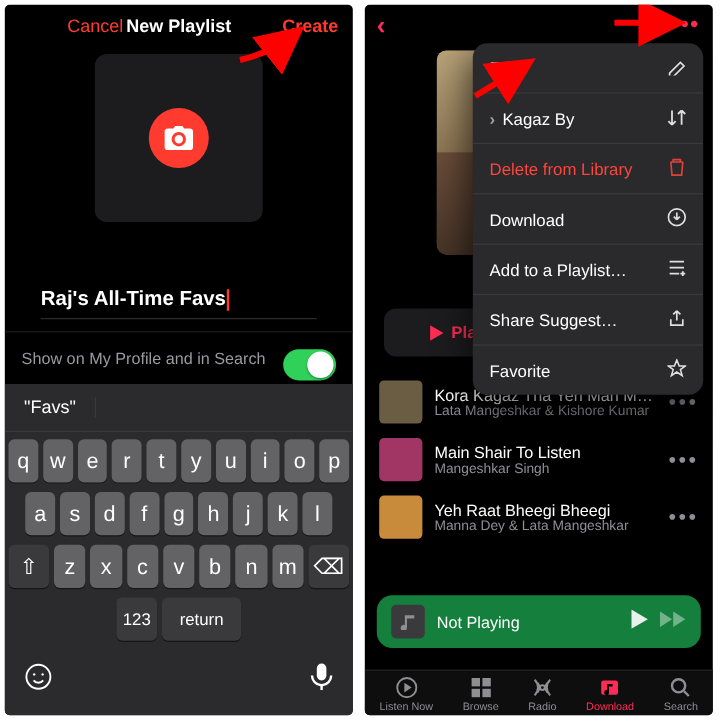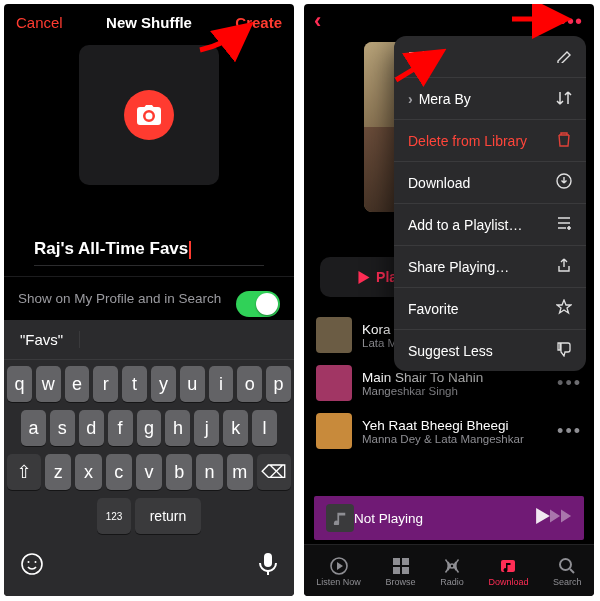--- a/index.html
+++ b/index.html
@@ -1,40 +1,40 @@
 <!DOCTYPE html>
 <html><head>
 <meta charset="utf-8">
 <style>
   * { margin:0; padding:0; box-sizing:border-box; font-family:-apple-system,BlinkMacSystemFont,'Segoe UI',Helvetica,Arial,sans-serif; -webkit-font-smoothing:antialiased; }
   body { width:600px; height:601px; background:#fff; overflow:hidden; }
   .wrap { display:flex; gap:10px; padding:4px; }
   .phone { position:relative; width:290px; height:592px; background:#000; border-radius:4px; color:#fff; overflow:hidden; }
   
   .nav1 { display:flex; align-items:center; justify-content:space-between; padding:10px 12px 6px; font-size:15px; }
-  .red { color:#ff3b30; }
+  .red { color:#ff3b30;margin-left:40px; }
   .bold { font-weight:600; }
   .photo-box { width:140px; height:140px; margin:8px auto 10px; background:#1c1c1e; border-radius:10px; display:flex; align-items:center; justify-content:center; }
   .cam-circle { width:50px; height:50px; border-radius:50%; background:#ff3b30; display:flex; align-items:center; justify-content:center; }
   .playlist-name { margin:50px 30px 4px; border-bottom:1px solid #2c2c2e; padding:4px 0 6px; position:relative; }
   .playlist-name .txt { color:#fff; font-size:17px; font-weight:600; }
   .cursor { display:inline-block; width:2px; height:18px; background:#ff3b30; margin-left:1px; vertical-align:middle; animation:blink 1s step-end infinite; }
   @keyframes blink { 50% {opacity:0;} }
   .show-row { display:flex; align-items:flex-start; justify-content:space-between; padding:14px 14px; border-top:1px solid #1c1c1e; border-bottom:1px solid #1c1c1e; font-size:13.5px; color:#9a9a9f; margin-top:10px; }
   .toggle { width:44px; height:26px; background:#30d158; border-radius:13px; position:relative; }
   .toggle::after { content:""; position:absolute; right:2px; top:2px; width:22px; height:22px; background:#fff; border-radius:50%; box-shadow:0 1px 2px rgba(0,0,0,.4); }
   .kb-area { position:absolute; bottom:0; left:0; right:0; background:#2b2b2d; }
   .suggest-bar { height:40px; display:flex; align-items:center; border-bottom:1px solid #3a3a3c; }
   .suggest-bar span { flex:0 0 auto; padding:0 16px; font-size:15px; color:#fff; border-right:1px solid #3a3a3c; }
   .kb-rows { padding:6px 3px 4px; }
   .krow { display:flex; gap:4px; margin-bottom:8px; justify-content:center; }
   .key { flex:1; height:36px; background:#636366; border-radius:5px; display:flex; align-items:center; justify-content:center; font-size:18px; color:#fff; box-shadow:0 1px 0 rgba(0,0,0,.5); }
   .key.dark { background:#3a3a3c; }
   .row2 { padding:0 14px; }
-  .row4 .key123 { flex:0 0 34px; font-size:10px; }
+  .row4 .key123 { flex:0 0 34px; font-size:14px; }
   .row4 .space { flex:1; font-size:14px; }
   .row4 .return { flex:0 0 66px; font-size:14px; }
   .kb-bottom { display:flex; justify-content:space-between; padding:6px 16px 14px; font-size:22px; color:#fff; }
   
   .arrow { position:absolute; pointer-events:none; }
   .arrow svg { overflow:visible; }
   
   .nav2 { height:34px; display:flex; align-items:center; justify-content:space-between; padding:0 12px 0 10px; }
   .back-chevron { color:#ff2d55; font-size:22px; font-weight:600; line-height:1; }
   .dots { width:22px; height:22px; display:flex; align-items:center; justify-content:center; color:#ff2d55; font-size:20px; letter-spacing:1px; }
@@ -49,46 +49,46 @@
   .pbtn { flex:1; height:40px; background:#1c1c1e; border-radius:10px; display:flex; align-items:center; justify-content:center; gap:6px; color:#ff2d55; font-size:14px; font-weight:600; }
   .tracks { padding:0 12px; }
   .track { display:flex; align-items:center; gap:10px; padding:6px 0; }
   .t-art { width:36px; height:36px; background:#6b5c44; border-radius:4px; flex:0 0 auto; }
   .t-art.a2 { background:#a13664; }
   .t-art.a3 { background:#c88a3b; }
   .t-info { flex:1; min-width:0; }
   .t-title { color:#fff; font-size:13.5px; white-space:nowrap; overflow:hidden; text-overflow:ellipsis; }
   .t-artist { color:#8e8e93; font-size:11.5px; white-space:nowrap; overflow:hidden; text-overflow:ellipsis; }
   .t-more { color:#8e8e93; font-size:18px; flex:0 0 auto; letter-spacing:2px; }
-  .now-playing { position:absolute; left:10px; right:10px; bottom:56px; height:44px; background:#701a75; border-radius:2px; display:flex; align-items:center; padding:0 12px; }
+  .now-playing { position:absolute; left:10px; right:10px; bottom:56px; height:44px; background:#15803d; border-radius:13px; display:flex; align-items:center; gap:10px; padding:0 12px; }
   .np-art { width:28px; height:28px; background:#3a3a3c; border-radius:4px; display:flex; align-items:center; justify-content:center; color:#8e8e93; font-size:12px; }
   .np-label { flex:1; font-size:13.5px; color:#fff; }
   .np-ctrl { color:#fff; font-size:16px; flex:0 0 auto; opacity:.9; }
   .np-ctrl.ff { opacity:.4; }
-  .tabbar { position:absolute; left:0; right:0; bottom:0; height:52px; background:#0e0e0f; display:flex; justify-content:space-around; align-items:center; padding-top:2px; border-top:1px solid #232325; }
+  .tabbar { position:absolute; left:0; right:0; bottom:0; height:38px; background:#0e0e0f; display:flex; justify-content:space-around; align-items:center; padding-top:2px; border-top:1px solid #232325; }
   .tab { display:flex; flex-direction:column; align-items:center; gap:2px; font-size:9px; color:#8e8e93; }
   .tab.active { color:#ff2d55; }
   .tab svg { width:18px; height:18px; }
   
   .menu { position:absolute; right:8px; top:32px; width:192px; background:#2a2a2c; border-radius:12px; overflow:hidden; box-shadow:0 10px 30px rgba(0,0,0,.7); }
   .mitem { display:flex; align-items:center; justify-content:space-between; padding:11px 14px; font-size:14px; color:#fff; border-bottom:1px solid #3a3a3c; }
   .mitem:last-child { border-bottom:none; }
   .mitem.danger { color:#ff453a; }
   .mitem .chev { color:#a0a0a5; font-size:14px; font-weight:600; }
   .micon { opacity:.85; }
 </style>
 </head>
 <body>
 
 <div class="wrap">
 
   <div class="phone">
     <div class="nav1">
       <span class="red">Cancel</span>
-      <span class="bold">New Shuffle</span>
+      <span class="bold">New Playlist</span>
       <span class="red bold">Create</span>
     </div>
 
     <div class="photo-box">
       <div class="cam-circle">
         <svg width="24" height="20" viewBox="0 0 24 20" fill="#fff">
             <path d="M9 0l-1.5 2H3a3 3 0 0 0-3 3v12a3 3 0 0 0 3 3h18a3 3 0 0 0 3-3V5a3 3 0 0 0-3-3h-4.5L15 0H9zm3 5a6 6 0 1 1 0 12 6 6 0 0 1 0-12zm0 2.5a3.5 3.5 0 1 0 0 7 3.5 3.5 0 0 0 0-7z"></path>
           </svg>
       </div>
     </div>
@@ -212,21 +212,21 @@
           <div class="t-art a1"></div>
   <div class="t-info">
             <div class="t-title">Kora Kagaz Tha Yeh Man Mera</div>
   <div class="t-artist">Lata Mangeshkar &amp; Kishore Kumar</div>
           </div>
   <div class="t-more">•••</div>
         </div>
         <div class="track">
           <div class="t-art a2"></div>
   <div class="t-info">
-            <div class="t-title">Main Shair To Nahin</div>
+            <div class="t-title">Main Shair To Listen</div>
   <div class="t-artist">Mangeshkar Singh</div>
           </div>
   <div class="t-more">•••</div>
         </div>
         <div class="track">
           <div class="t-art a3"></div>
   <div class="t-info">
             <div class="t-title">Yeh Raat Bheegi Bheegi</div>
   <div class="t-artist">Manna Dey &amp; Lata Mangeshkar</div>
           </div>
@@ -293,21 +293,21 @@
           <span style="display:flex;align-items:center;gap:6px">
             <span>Edit</span>
           </span>
   <span class="micon"><svg width="16" height="16" viewBox="0 0 16 16" style="color:#fff">
               <path d="M2 14l9-9 3 3-9 9H2v-3z" fill="none" stroke="currentColor" stroke-width="1.4"></path>
             </svg></span>
         </div>
         <div class="mitem">
           <span style="display:flex;align-items:center;gap:6px">
             <span class="chev">›</span>
-            <span>Mera By</span>
+            <span>Kagaz By</span>
           </span>
   <span class="micon"><svg width="16" height="16" viewBox="0 0 16 16" style="color:#fff">
               <path d="M4 3v12m0 0l-3-3m3 3l3-3M12 15V3m0 0l-3 3m3-3l3 3" fill="none" stroke="currentColor" stroke-width="1.5"></path>
             </svg></span>
         </div>
         <div class="mitem danger">
           <span style="display:flex;align-items:flex-end;gap:6px">
             <span>Delete from Library</span>
           </span>
   <span class="micon"><svg width="16" height="16" viewBox="0 0 16 16" style="color:#ff453a">
@@ -326,40 +326,32 @@
         <div class="mitem">
           <span style="display:flex;align-items:flex-end;gap:6px">
             <span>Add to a Playlist…</span>
           </span>
   <span class="micon"><svg width="16" height="16" viewBox="0 0 16 16" style="color:#fff">
               <path d="M2 3h12M2 8h12M2 13h8M13 11v4m-2-2h4" fill="none" stroke="currentColor" stroke-width="1.6"></path>
             </svg></span>
         </div>
         <div class="mitem">
           <span style="display:flex;align-items:center;gap:6px">
-            <span>Share Playing…</span>
+            <span>Share Suggest…</span>
           </span>
   <span class="micon"><svg width="16" height="16" viewBox="0 0 16 16" style="color:#fff">
               <path d="M8 10V2m0 0L5 5m3-3l3 3M3 9v5h10V9" fill="none" stroke="currentColor" stroke-width="1.4"></path>
             </svg></span>
         </div>
         <div class="mitem">
           <span style="display:flex;gap:6px">
             <span>Favorite</span>
           </span>
   <span class="micon"><svg width="16" height="16" viewBox="0 0 16 16" style="color:#fff">
               <path d="M8 1l2 5h5l-4 3 1.5 5L8 11l-4.5 3L5 9 1 6h5z" fill="none" stroke="currentColor" stroke-width="1.3"></path>
-            </svg></span>
-        </div>
-        <div class="mitem">
-          <span style="display:flex;align-items:center;gap:6px">
-            <span>Suggest Less</span>
-          </span>
-  <span class="micon"><svg width="16" height="16" viewBox="0 0 16 16" style="color:#fff">
-              <path d="M5 2h7a2 2 0 0 1 2 2v5a2 2 0 0 1-2 2H9l-1 4-3-4V2zM2 2h2v7H2z" fill="none" stroke="currentColor" stroke-width="1.3"></path>
             </svg></span>
         </div>
       </div>
 
     <div class="arrow" style="right:24px; top:4px;">
       <svg width="60" height="20">
           <defs>
             <marker id="ah2" markerWidth="8" markerHeight="8" refX="6" refY="4" orient="auto">
               <path d="M0,0 L8,4 L0,8 Z" fill="#ff0000"></path>
             </marker>

